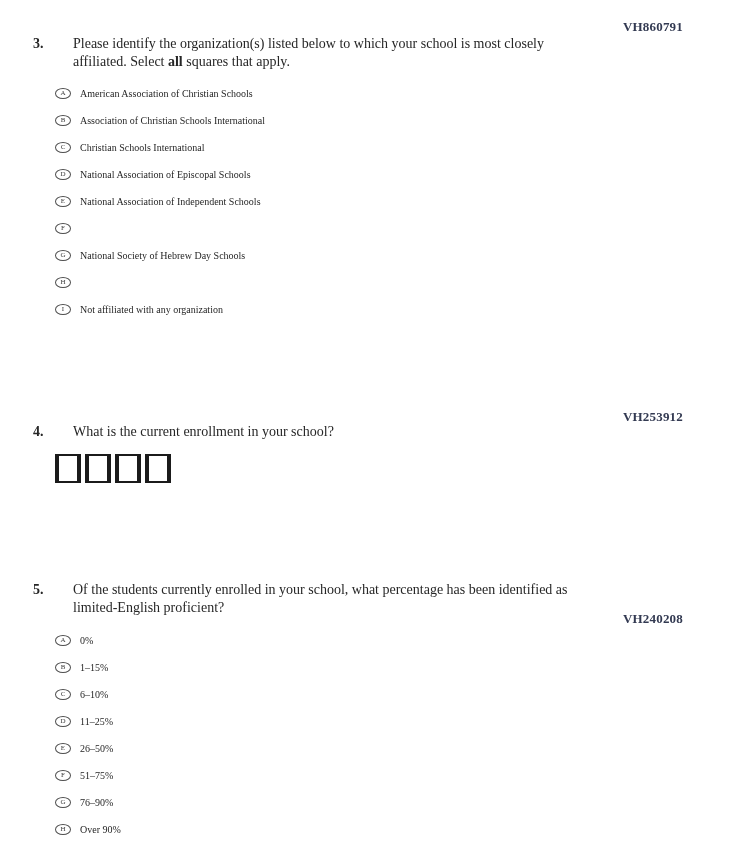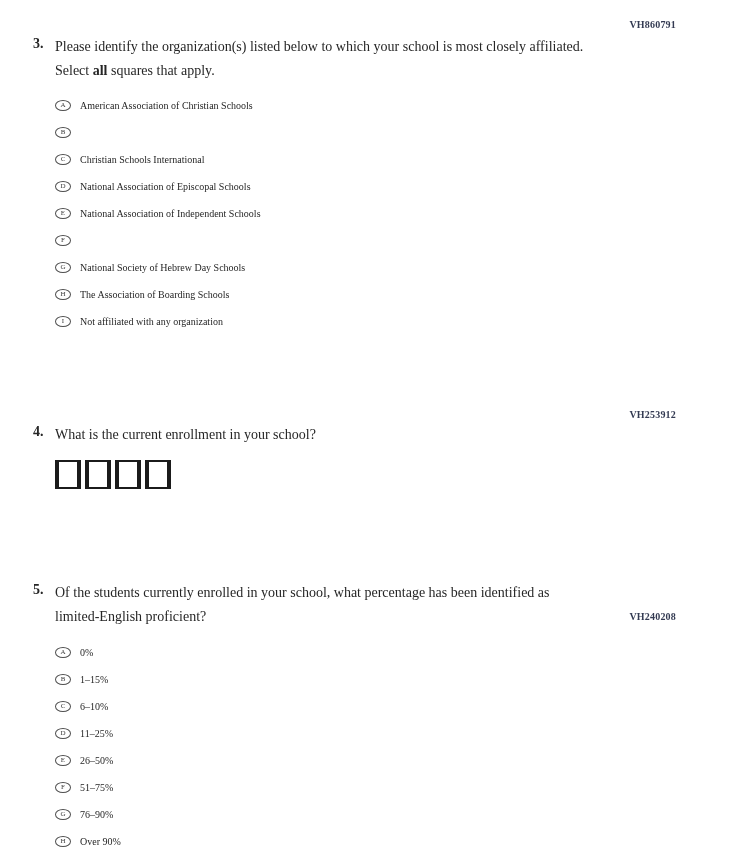--- a/index.html
+++ b/index.html
@@ -1,29 +1,29 @@
 <!DOCTYPE html>
 <html><head>
 <meta charset="utf-8">
 <style>
   html,body{margin:0;padding:0;background:#ffffff;}
   .page{
     position:relative;width:730px;height:856px;background:#ffffff;
     font-family:"Liberation Serif","DejaVu Serif",serif;color:#262626;overflow:hidden;
   }
   .vh-code{
-    position:absolute;right:54px;font-size:10px;font-weight:700;
+    position:absolute;right:47px;font-size:13px;font-weight:700;
     letter-spacing:.2px;color:#333a52;text-align:right;
   }
   .question{position:absolute;left:33px;display:flex;align-items:flex-start;}
   .q-num{
     font-weight:700;font-size:14px;line-height:17.5px;width:22px;flex:none;
   }
   .q-body{max-width:545px;}
-  .q-text{font-size:14px;line-height:24px;max-width:530px;}
+  .q-text{font-size:14px;line-height:18px;max-width:530px;margin-left:18px;}
   .q-text b{font-weight:700;}
   .options{margin-top:9px;}
   .options.q5{margin-top:10px;}
   .option-row{display:flex;align-items:center;height:27px;}
   .bubble{
     width:16px;height:11px;border:1px solid #4f4f4f;border-radius:50%;
     display:flex;align-items:center;justify-content:center;
     font-size:7px;line-height:1;color:#3a3a3a;flex:none;margin-right:9px;
     box-sizing:border-box;background:#ffffff;cursor:pointer;
   }
@@ -46,20 +46,21 @@
     <div class="q-num">3.</div>
     <div class="q-body">
       <div class="q-text"><span>Please identify the organization(s) listed below to which your school is most closely affiliated. Select </span><b>all</b><span> squares that apply.</span></div>
       <div class="options">
         <div class="option-row">
           <span class="bubble">A</span>
           <span class="option-label">American Association of Christian Schools</span>
         </div>
         <div class="option-row">
           <span class="bubble">B</span>
+          <span class="option-label">Association of Christian Schools International</span>
         </div>
         <div class="option-row">
           <span class="bubble">C</span>
           <span class="option-label">Christian Schools International</span>
         </div>
         <div class="option-row">
           <span class="bubble">D</span>
           <span class="option-label">National Association of Episcopal Schools</span>
         </div>
         <div class="option-row">
@@ -68,21 +69,20 @@
         </div>
         <div class="option-row">
           <span class="bubble">F</span>
         </div>
         <div class="option-row">
           <span class="bubble">G</span>
           <span class="option-label">National Society of Hebrew Day Schools</span>
         </div>
         <div class="option-row">
           <span class="bubble">H</span>
-          <span class="option-label">The Association of Boarding Schools</span>
         </div>
         <div class="option-row">
           <span class="bubble">I</span>
           <span class="option-label">Not affiliated with any organization</span>
         </div>
       </div>
     </div>
   </div>
 
   <div class="vh-code" style="top:409px;margin-left:20px;">VH253912</div>

